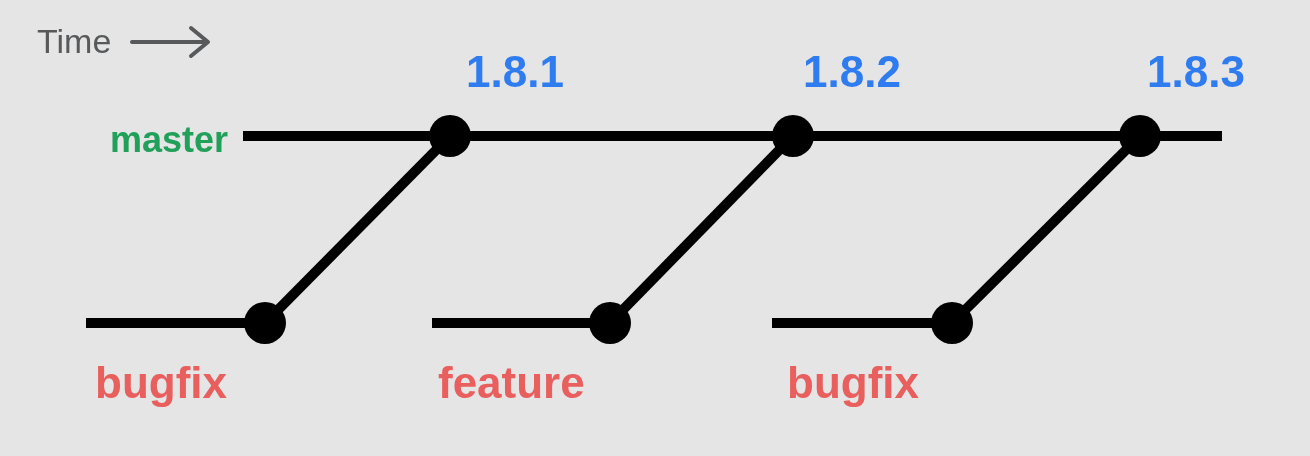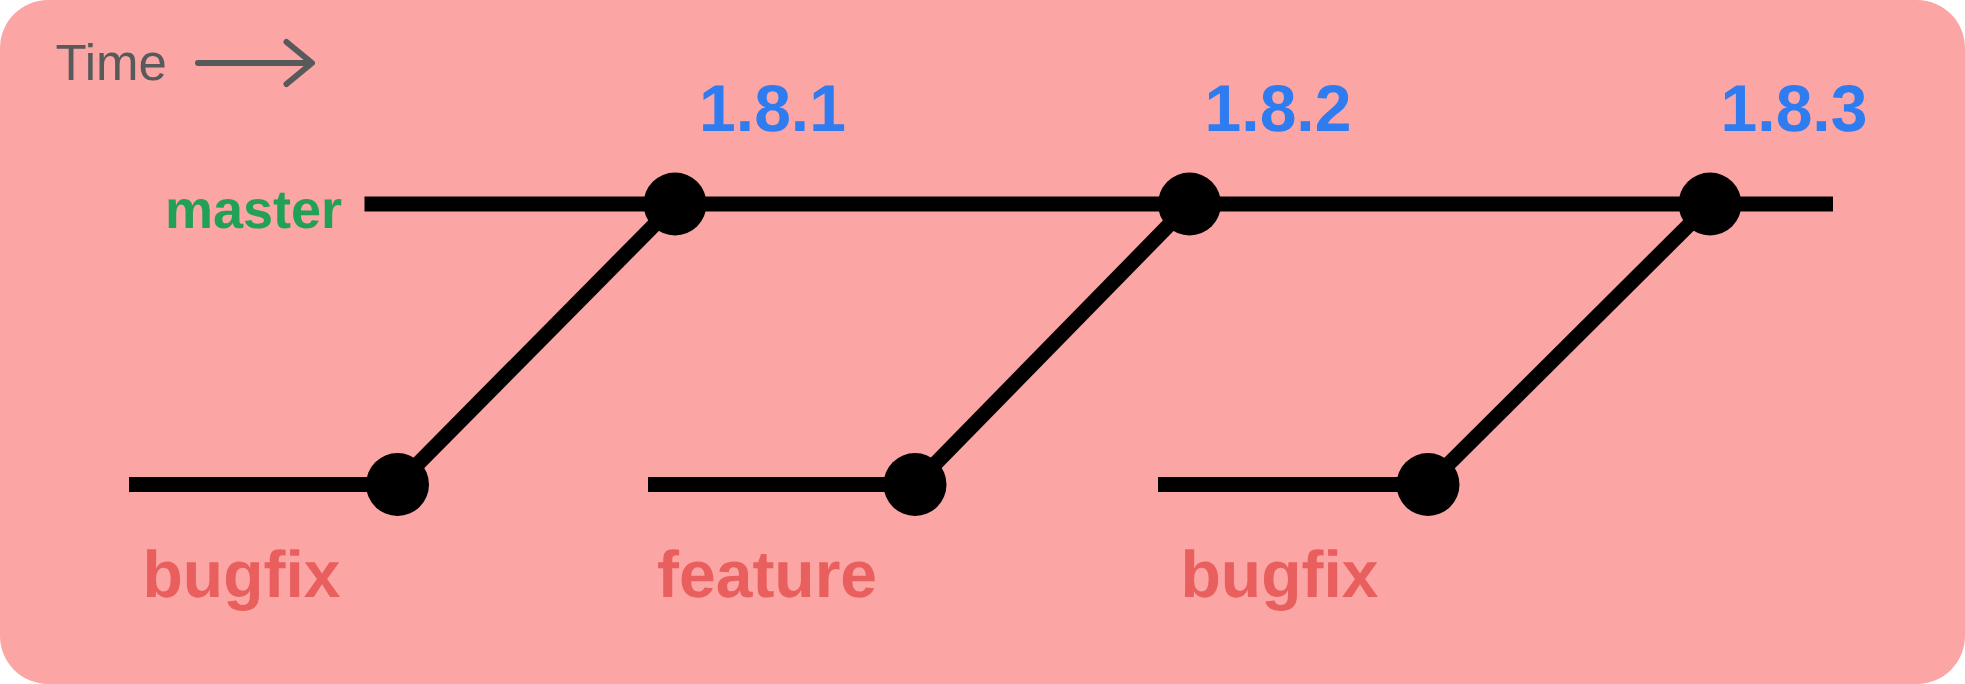--- a/index.html
+++ b/index.html
@@ -4,24 +4,23 @@
 <style>
   html, body {
     margin: 0;
     padding: 0;
     background: #ffffff;
   }
   .canvas {
     position: relative;
     width: 1310px;
     height: 456px;
-    background: #fca5a5;
+    background: #e5e5e5;
     overflow: hidden;
     font-family: "Liberation Sans", sans-serif;
-    border-radius: 32px;
   }
   svg { display: block; }
   .time-text {
     font-family: "Liberation Sans", sans-serif;
     font-size: 34px;
     font-weight: 400;
   }
   .master-text {
     font-family: "Liberation Sans", sans-serif;
     font-size: 36px;

